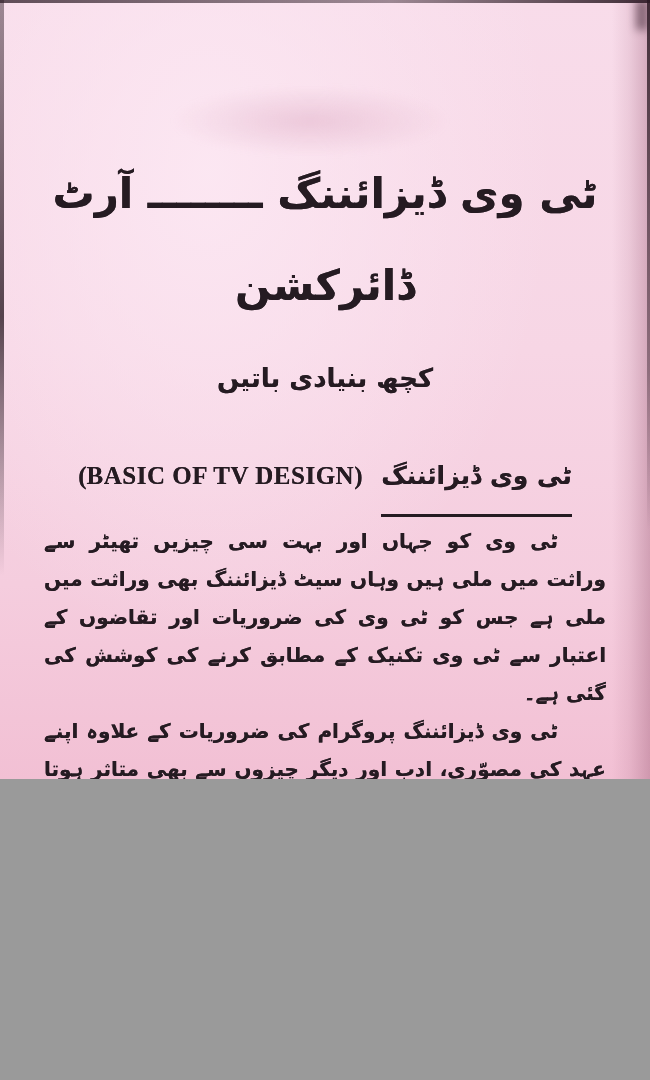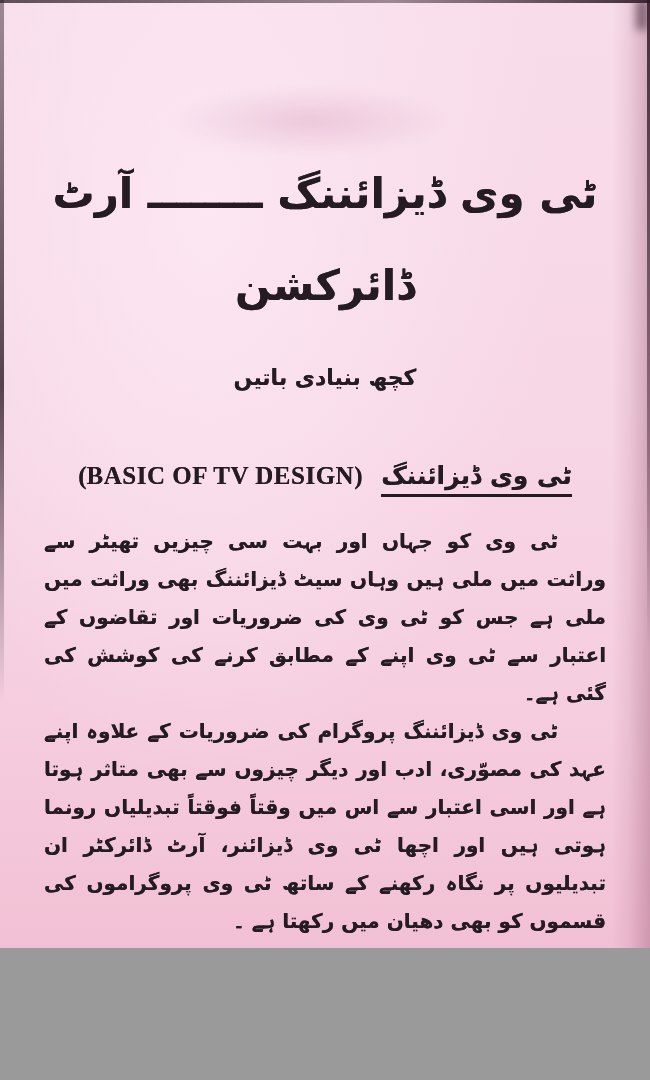--- a/index.html
+++ b/index.html
@@ -1,21 +1,21 @@
 <!DOCTYPE html>
 <html lang="ur"><head>
 <meta charset="utf-8">
 <style>
   html, body { margin: 0; padding: 0; }
   body { width: 650px; height: 1080px; overflow: hidden; background: #9a9a9a; }
 
   .page {
     position: relative;
     width: 650px;
-    height: 948px;
+    height: 779px;
     overflow: hidden;
     direction: rtl;
     font-family: "DejaVu Sans", sans-serif;
     color: #251b22;
     background:
       radial-gradient(ellipse at 32% 22%, rgba(252,232,243,0.9) 0%, rgba(252,232,243,0) 55%),
       linear-gradient(180deg, #f8dcea 0%, #f7d6e5 45%, #f5cdde 75%, #f2c0d4 100%);
   }
 
   
@@ -54,31 +54,31 @@
   .ink { text-shadow: 0 0 0.6px rgba(37,27,34,0.85); }
 
   .title {
     margin: 0; padding-top: 148px;
     text-align: center;
     font-size: 42px; font-weight: 700; line-height: 92px;
   }
   .subtitle {
     margin: 26px 0 0 0;
     text-align: center;
-    font-size: 22px; font-weight: 700; line-height: 40px;
+    font-size: 26px; font-weight: 700; line-height: 40px;
   }
 
   .section-heading {
     margin-top: 56px;
     text-align: center;
     font-size: 25px; font-weight: 700; line-height: 44px;
   }
   .section-heading .urdu {
     border-bottom: 3px solid #251b22;
-    padding-bottom: 4px;
+    padding-bottom: 24px;
   }
   .section-heading .english {
     font-family: "Liberation Serif", serif;
     font-size: 25px; font-weight: 700;
     letter-spacing: 0.5px;
     margin-right: 10px;
   }
 
   .body-text { padding: 24px 44px 0 44px; }
   .para {
@@ -114,21 +114,21 @@
     <h1 class="title ink">ٹی وی ڈیزائننگ ــــــــ آرٹ ڈائرکشن</h1>
 
     <h2 class="subtitle ink">کچھ بنیادی باتیں</h2>
 
     <div class="section-heading ink">
       <span class="urdu">ٹی وی ڈیزائننگ</span>
       <bdi dir="ltr" class="english">(BASIC OF TV DESIGN)</bdi>
     </div>
 
     <div class="body-text">
-      <p class="para ink">ٹی وی کو جہاں اور بہت سی چیزیں تھیٹر سے وراثت میں ملی ہیں وہاں سیٹ ڈیزائننگ بھی وراثت میں ملی ہے جس کو ٹی وی کی ضروریات اور تقاضوں کے اعتبار سے ٹی وی اپنے کے مطابق کرنے کی کوشش کی گئی ہے۔</p>
+      <p class="para ink">ٹی وی کو جہاں اور بہت سی چیزیں تھیٹر سے وراثت میں ملی ہیں وہاں سیٹ ڈیزائننگ بھی وراثت میں ملی ہے جس کو ٹی وی کی ضروریات اور تقاضوں کے اعتبار سے ٹی وی تکنیک کے مطابق کرنے کی کوشش کی گئی ہے۔</p>
       <p class="para ink">ٹی وی ڈیزائننگ پروگرام کی ضروریات کے علاوہ اپنے عہد کی مصوّری، ادب اور دیگر چیزوں سے بھی متاثر ہوتا ہے اور اسی اعتبار سے اس میں وقتاً فوقتاً تبدیلیاں رونما ہوتی ہیں اور اچھا ٹی وی ڈیزائنر، آرٹ ڈائرکٹر ان تبدیلیوں پر نگاہ رکھنے کے ساتھ ٹی وی پروگراموں کی قسموں کو بھی دھیان میں رکھتا ہے ۔</p>
       <p class="para p4 ink">پروگرام کی نوعیت کے اعتبار سے عام طور پر مندرجہ ذیل سیٹس پیٹرن ہوتے ہیں ۔</p>
     </div>
 
   </div>
 
   <div class="page-number ink">۱۱۷</div>
 
 </div>
 

